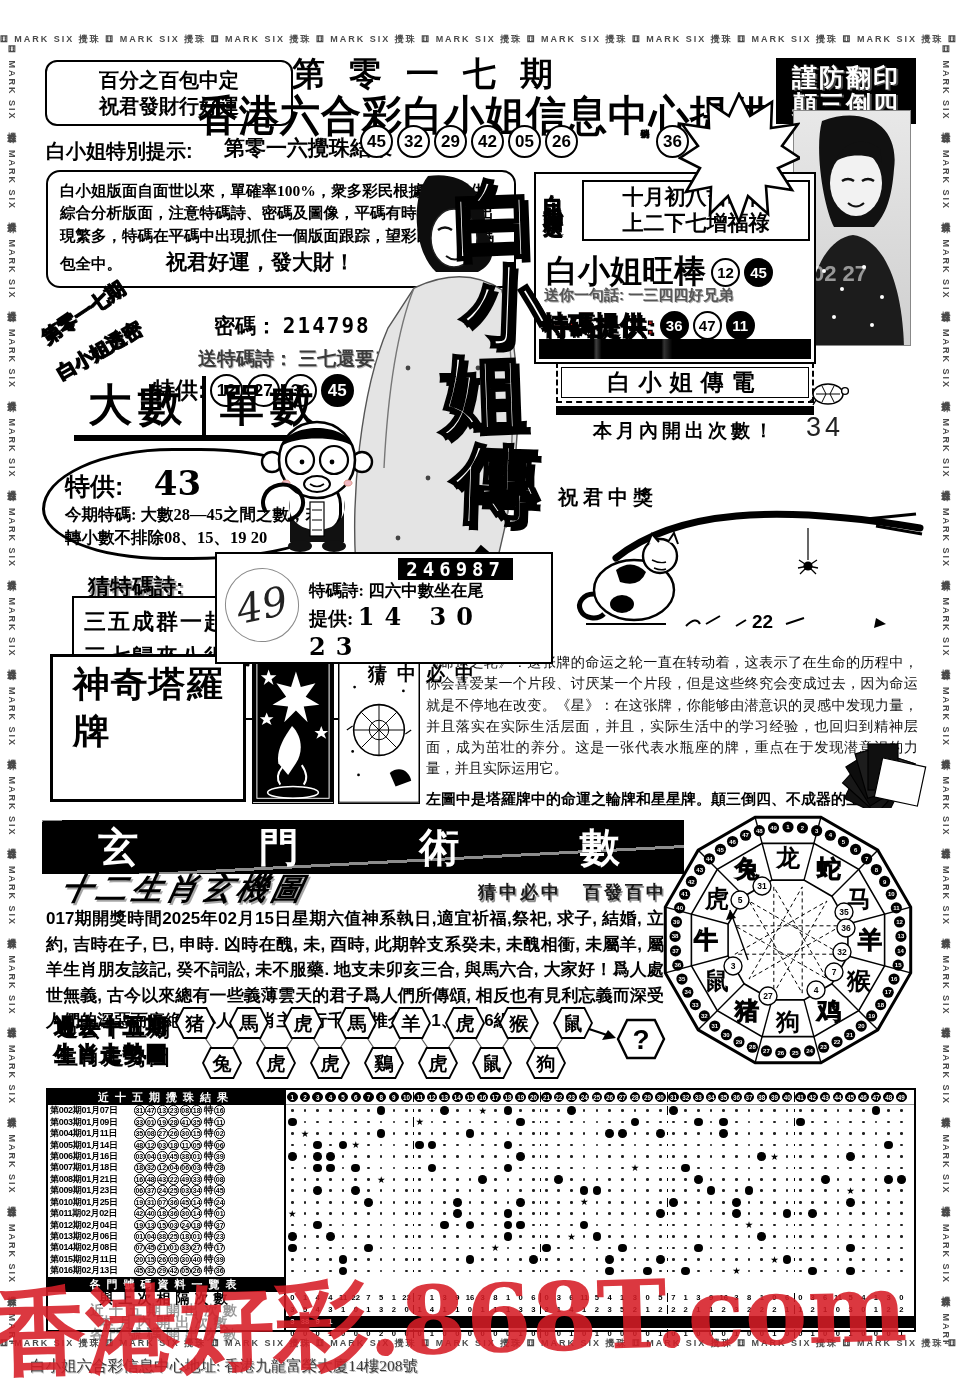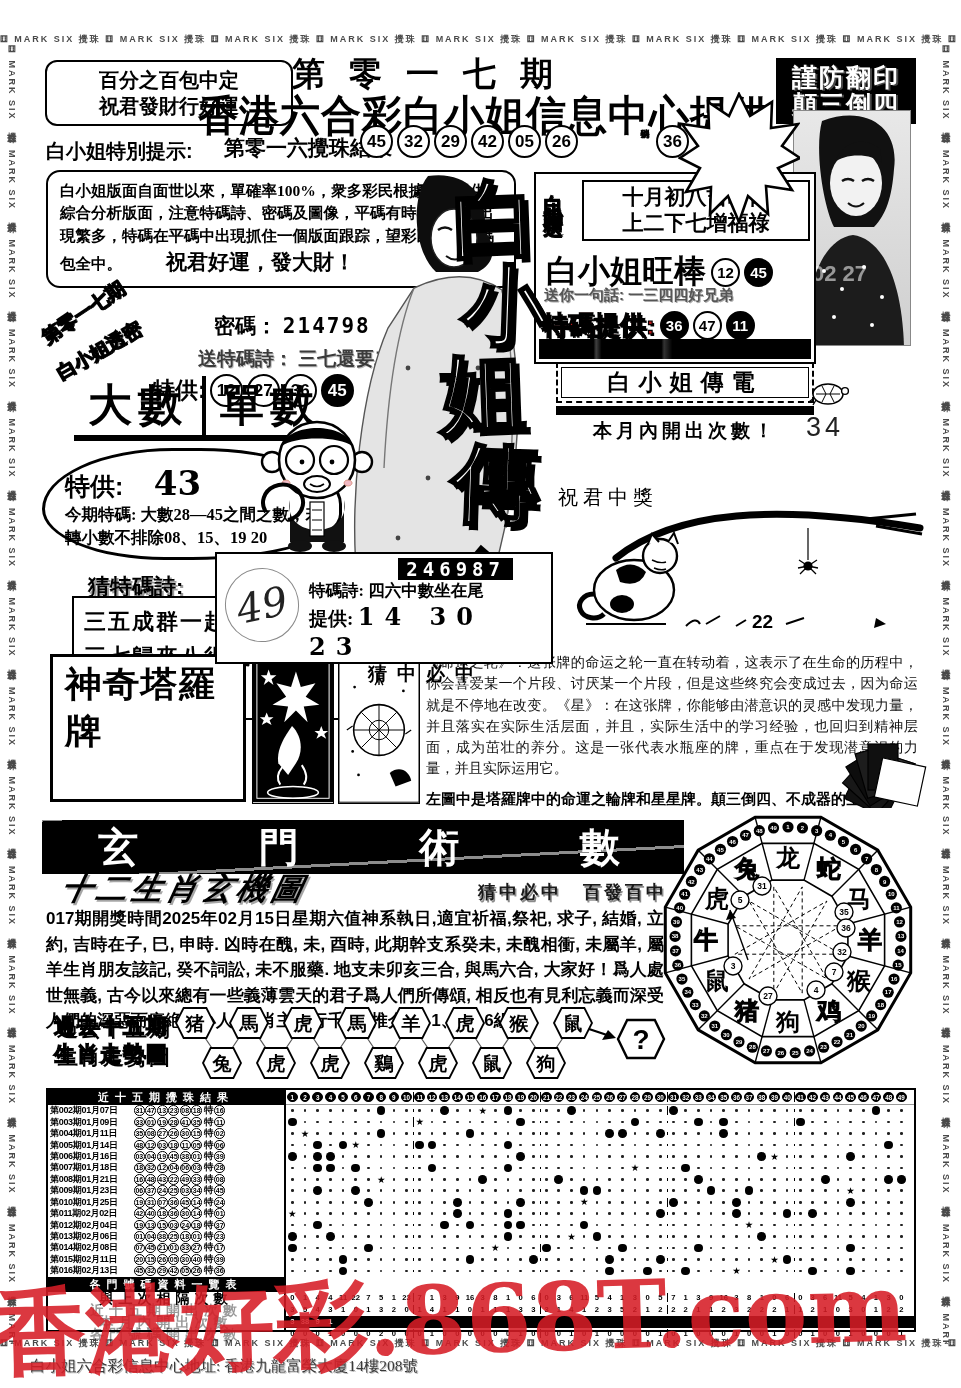--- a/index.html
+++ b/index.html
@@ -59,21 +59,21 @@
 .poem-box{border:2.5px solid #000;padding:6px 10px;background:#fff}
 .poem-box .l{font-size:22px;font-weight:900;font-family:"Liberation Serif",serif;line-height:1.6;letter-spacing:2px}
 
 .mid-box{border:2.5px solid #000;width:338px;height:112px;background:#fff;padding:4px 8px 4px 92px;position:relative}
 .mid-code{background:#000;color:#fff;font-family:"DejaVu Sans Mono",monospace;font-size:19px;font-weight:bold;letter-spacing:5px;padding:0 8px;display:inline-block}
 .mid-line{font-size:16.5px;font-weight:900;font-family:"Liberation Serif",serif}
 .mid-sup{font-size:24px;font-weight:bold;letter-spacing:10px;font-family:"DejaVu Serif",serif}
 .mid-slogan{font-size:19px;font-weight:900;letter-spacing:10px;text-align:center;font-family:"Liberation Serif",serif}
 .hand-circle{position:absolute;left:8px;top:14px;width:74px;height:74px;border:1.6px solid #8a8a8a;border-radius:50%;display:flex;align-items:center;justify-content:center;font-family:"DejaVu Serif",serif;font-style:italic;font-size:40px;transform:rotate(-12deg);color:#222}
 
-.tarot-titlebox{border:3px solid #000;width:196px;height:148px;padding:4px 12px;background:#fff}
+.tarot-titlebox{border:3px solid #000;width:196px;height:148px;padding:4px 20px;background:#fff}
 .tarot-title{font-size:35px;font-weight:900;letter-spacing:1px;transform:scaleX(1.05);transform-origin:left}
 .tarot-card{width:82px;height:148px;border:1px solid #000}
 .tarot-text{font-size:14.2px;line-height:1.5;color:#111;text-align:justify;font-weight:500}
 .tarot-caption{font-size:15px;font-weight:bold}
 
 .banner{background:#000;color:#fff;height:54px;display:flex;align-items:center;justify-content:space-around;font-size:40px;font-weight:900;font-family:"DejaVu Serif",serif;letter-spacing:8px;background-image:repeating-linear-gradient(-3deg,transparent 0 26px,rgba(255,255,255,.55) 26px 29px,transparent 29px 60px)}
 .script-title{font-size:31px;font-weight:900;font-style:italic;font-family:"DejaVu Serif",serif;transform:skewX(-12deg);text-shadow:2px 2px 0 rgba(0,0,0,.35);letter-spacing:4px}
 .slogan2{font-size:18px;font-weight:900;letter-spacing:3px;text-shadow:1.5px 1.5px 0 rgba(0,0,0,.45);color:#1a1a1a}
 .mystic-body{font-size:17px;font-weight:bold;line-height:1.5;text-align:justify}
 
@@ -242,21 +242,21 @@
   <div class="cd-bar"></div>
   <div class="cd-notice">本月內開出次數！</div>
 </div>
 <svg class="abs" style="left:806px;top:376px" width="44" height="32" viewBox="0 0 44 32">
   <ellipse cx="22" cy="18" rx="15" ry="10" fill="#fff" stroke="#000" stroke-width="1.6"></ellipse>
   <path d="M10,18 h24 M16,10 l4,8 M28,10 l-4,8 M16,26 l4,-8 M28,26 l-4,-8" stroke="#000" stroke-width="1"></path>
   <circle cx="39" cy="15" r="3.4" fill="#fff" stroke="#000" stroke-width="1.4"></circle>
   <path d="M8,22 l-5,4 M10,24 l-3,5" stroke="#000" stroke-width="1.4"></path>
 </svg>
 <div class="abs" style="left:806px;top:412px;font-size:27px;color:#222;letter-spacing:4px">34</div>
-<div class="abs" style="left:558px;top:484px;font-size:20px;font-weight:400;font-family:'DejaVu Serif',serif;letter-spacing:5px">祝君中獎</div>
+<div class="abs" style="left:558px;top:484px;font-size:20px;font-weight:700;font-family:'DejaVu Serif',serif;letter-spacing:5px">祝君中獎</div>
 
 <svg class="abs" style="left:556px;top:498px" width="372" height="150" viewBox="0 0 372 150">
   <path d="M60,60 C120,12 220,6 364,30" stroke="#000" stroke-width="7" fill="none" stroke-linecap="round"></path>
   <path d="M300,22 l60,-6 M320,28 l46,8" stroke="#000" stroke-width="3" fill="none"></path>
   <line x1="252" y1="30" x2="252" y2="62" stroke="#000" stroke-width="1.2"></line>
   <g>
     <circle cx="252" cy="68" r="4.6" fill="#000"></circle>
     <path d="M252,68 l-9,-6 M252,68 l-10,2 M252,68 l-8,8 M252,68 l9,-6 M252,68 l10,2 M252,68 l8,8" stroke="#000" stroke-width="1.3"></path>
   </g>
   <ellipse cx="78" cy="92" rx="40" ry="30" fill="#fff" stroke="#000" stroke-width="2.4"></ellipse>

